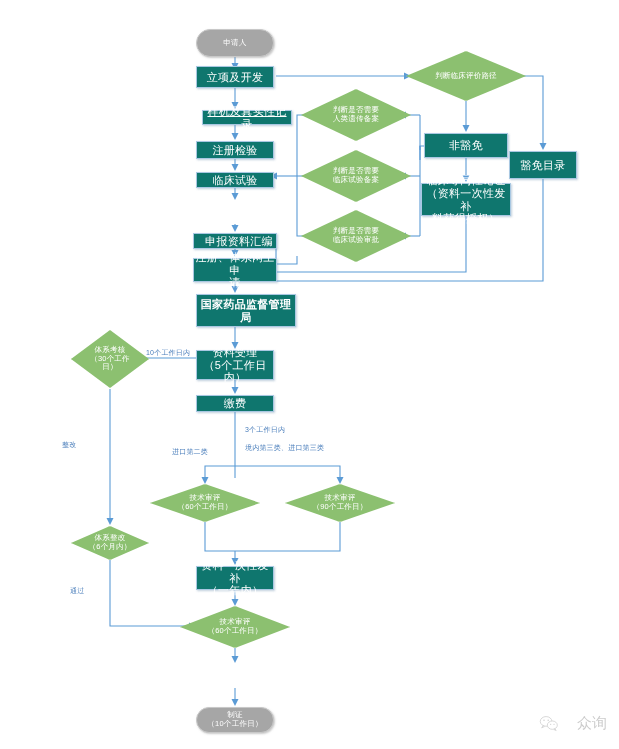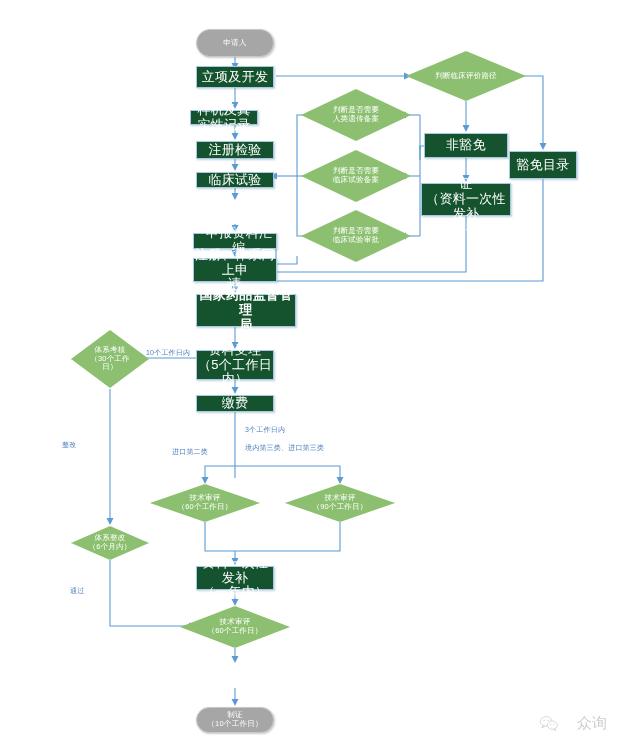--- a/index.html
+++ b/index.html
@@ -26,23 +26,23 @@
     align-items: center;
     justify-content: center;
     text-align: center;
     color: #ffffff;
     line-height: 1.15;
     white-space: pre-line;
     z-index: 5;
   }
 
   .proc {
-    background: #14532d;
+    background: #0f766e;
     border: 1px solid #a9c8e2;
-    font-size: 13px;
+    font-size: 11px;
     letter-spacing: 0.3px;
     box-shadow: 1px 1px 2px rgba(120,150,180,0.45);
   }
 
   .term {
     background: #a6a6a6;
     border: 1px solid #c8c8c8;
     border-radius: 999px;
     font-size: 7.5px;
     letter-spacing: 0.3px;
@@ -228,21 +228,21 @@
     <path d="M 543 179 L 543 281 L 276 281"></path>
 
     <path d="M 297 256 L 297 264 L 276 264"></path>
     <polygon points="270,264 277,260.5 277,267.5"></polygon>
   </svg>
 
   <div class="node term" style="left:196px; top:29px; width:78px; height:28px;text-align:center;">申请人</div>
 
   <div class="node proc" style="left:196px; top:66px; width:78px; height:22px;">立项及开发</div>
 
-  <div class="node proc" style="left:190px; top:110px; width:68px; height:15px;">样机及真实性记录</div>
+  <div class="node proc" style="left:202px; top:110px; width:90px; height:15px;text-decoration:underline;">样机及真实性记录</div>
 
   <div class="node proc" style="left:196px; top:141px; width:78px; height:18px;">注册检验</div>
 
   <div class="node proc" style="left:196px; top:172px; width:78px; height:16px;">临床试验</div>
 
 
   <div class="node proc" style="left:193px; top:233px; width:84px; height:16px;padding-left:8px;">申报资料汇编</div>
 
   <div class="node proc" style="left:193px; top:258px; width:84px; height:24px;">注册、体系网上申
 请</div>

